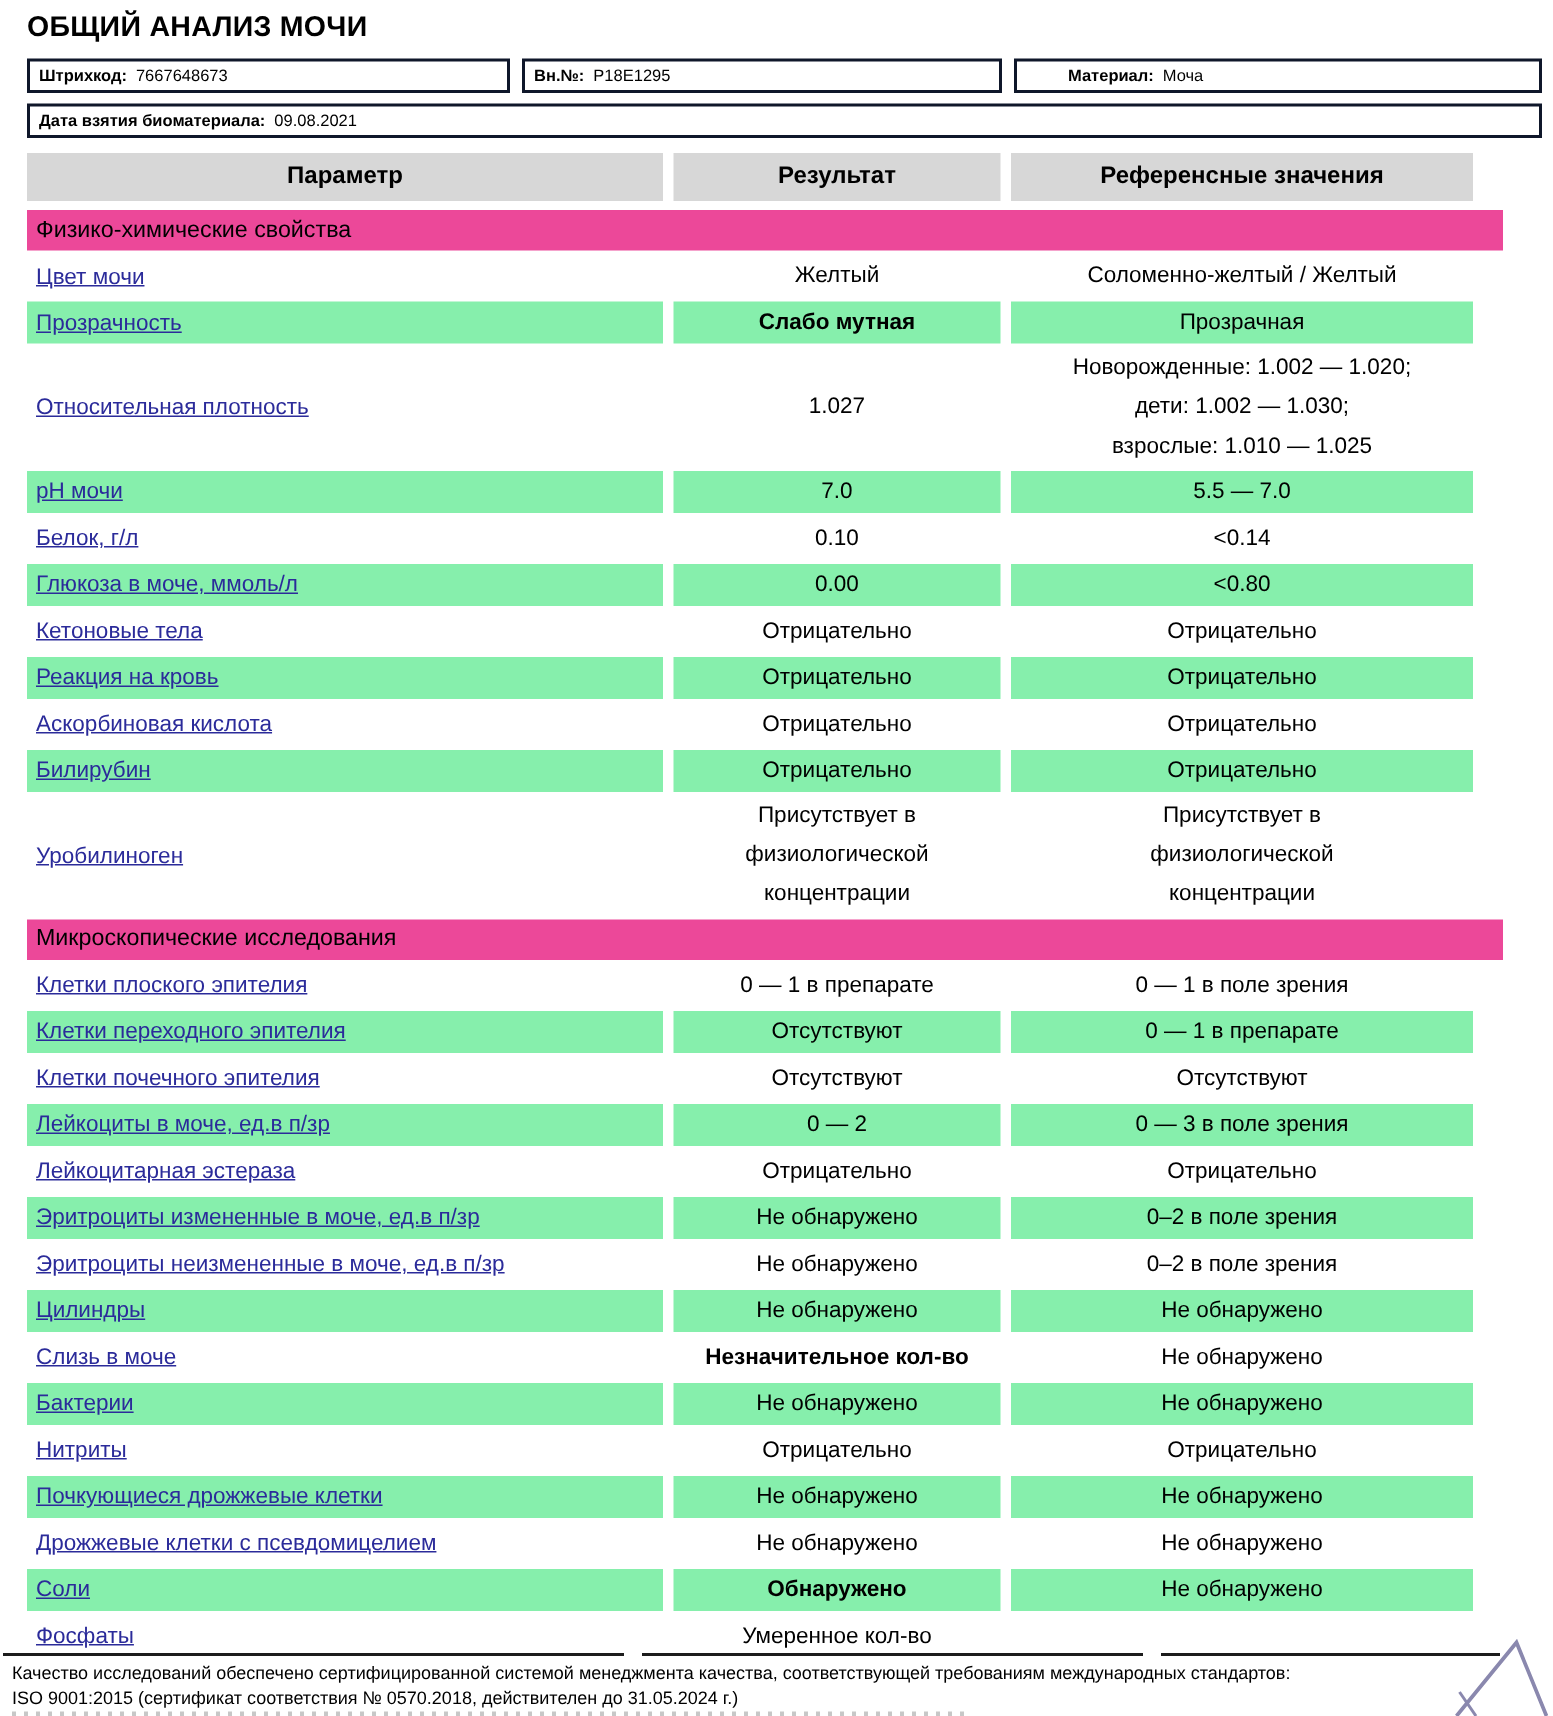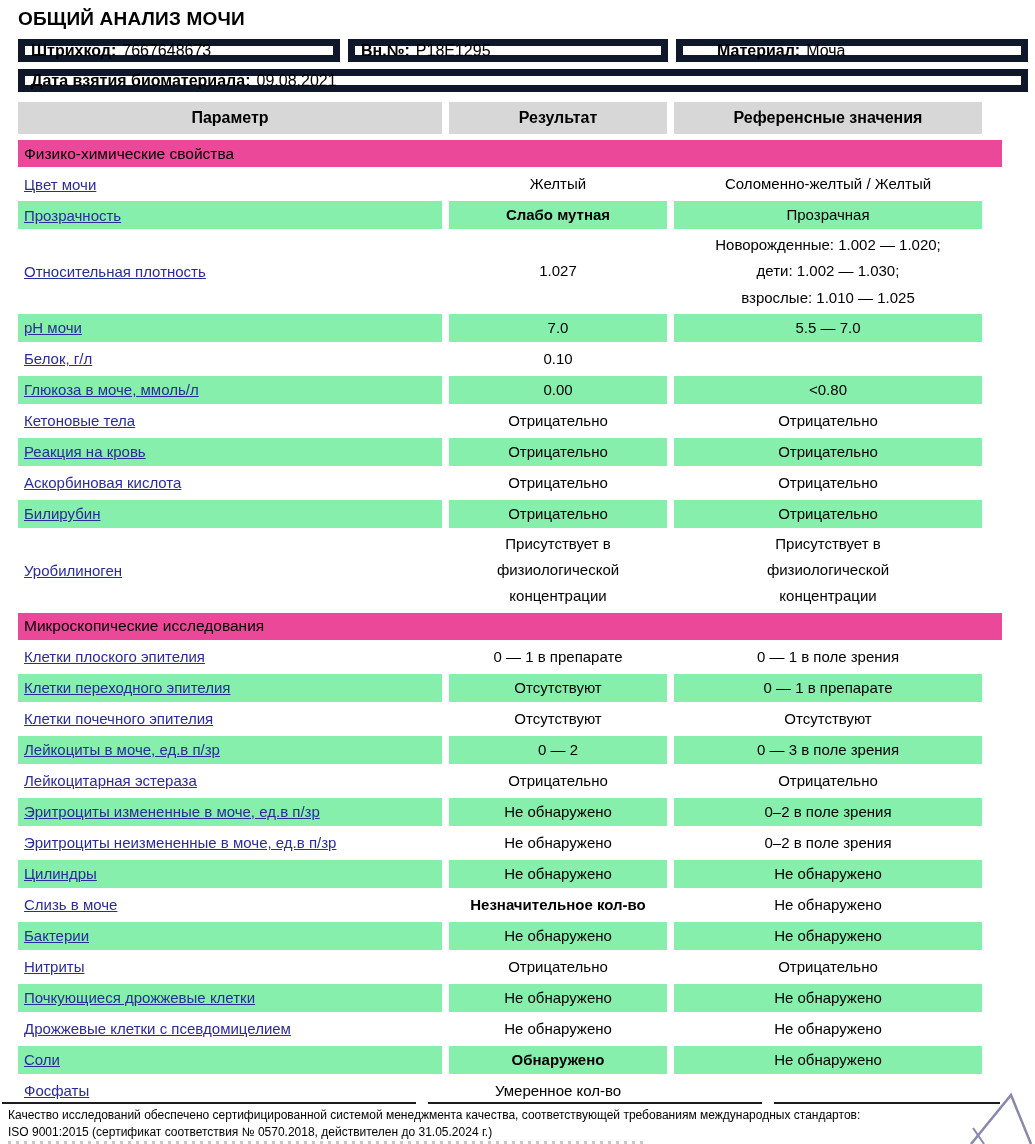--- a/index.html
+++ b/index.html
@@ -9,23 +9,23 @@
     font-family:"Liberation Sans","DejaVu Sans",sans-serif;
     -webkit-font-smoothing:antialiased;
   }
   .page{position:absolute;top:0;left:0;width:1035px;height:1144px;}
   .report-title{
     font-size:19px;font-weight:bold;letter-spacing:0.2px;
     margin:8px 0 9px 18px;
   }
   .info-row{display:flex;gap:8px;margin:0 0 7px 18px;width:1010px;}
   .info-box{
-    border:7px solid #0f172a;height:23px;box-sizing:border-box;
+    border:2px solid #0f172a;height:23px;box-sizing:border-box;
     display:flex;align-items:center;gap:6px;padding:0 6px;
-    font-size:16px;white-space:nowrap;background:#fff;
+    font-size:11px;white-space:nowrap;background:#fff;
   }
   .info-box .lbl{font-weight:bold;}
   .b1{width:322px;} .b2{width:320px;} .b3{flex:1;padding-left:34px;}
   .date-row{margin-left:18px;width:1010px;display:flex;}
   .date-row .info-box{width:1010px;}
 
   .table{margin:10px 0 0 18px;width:984px;}
   .thead{display:flex;gap:7px;margin-bottom:6px;}
   .th{
     background:#d7d7d7;height:32px;font-weight:bold;font-size:16px;
@@ -131,20 +131,21 @@
             <a class="plink">pH мочи</a>
           </div>
     <div class="cell result c2">7.0</div>
     <div class="cell ref c3">5.5 — 7.0</div>
   </div>
         <div class="trow">
     <div class="cell param c1">
             <a class="plink">Белок, г/л</a>
           </div>
     <div class="cell result c2">0.10</div>
+    <div class="cell ref c3">&lt;0.14</div>
   </div>
         <div class="trow stripe">
     <div class="cell param c1">
             <a class="plink">Глюкоза в моче, ммоль/л</a>
           </div>
     <div class="cell result c2">0.00</div>
     <div class="cell ref c3">&lt;0.80</div>
   </div>
         <div class="trow">
     <div class="cell param c1">

